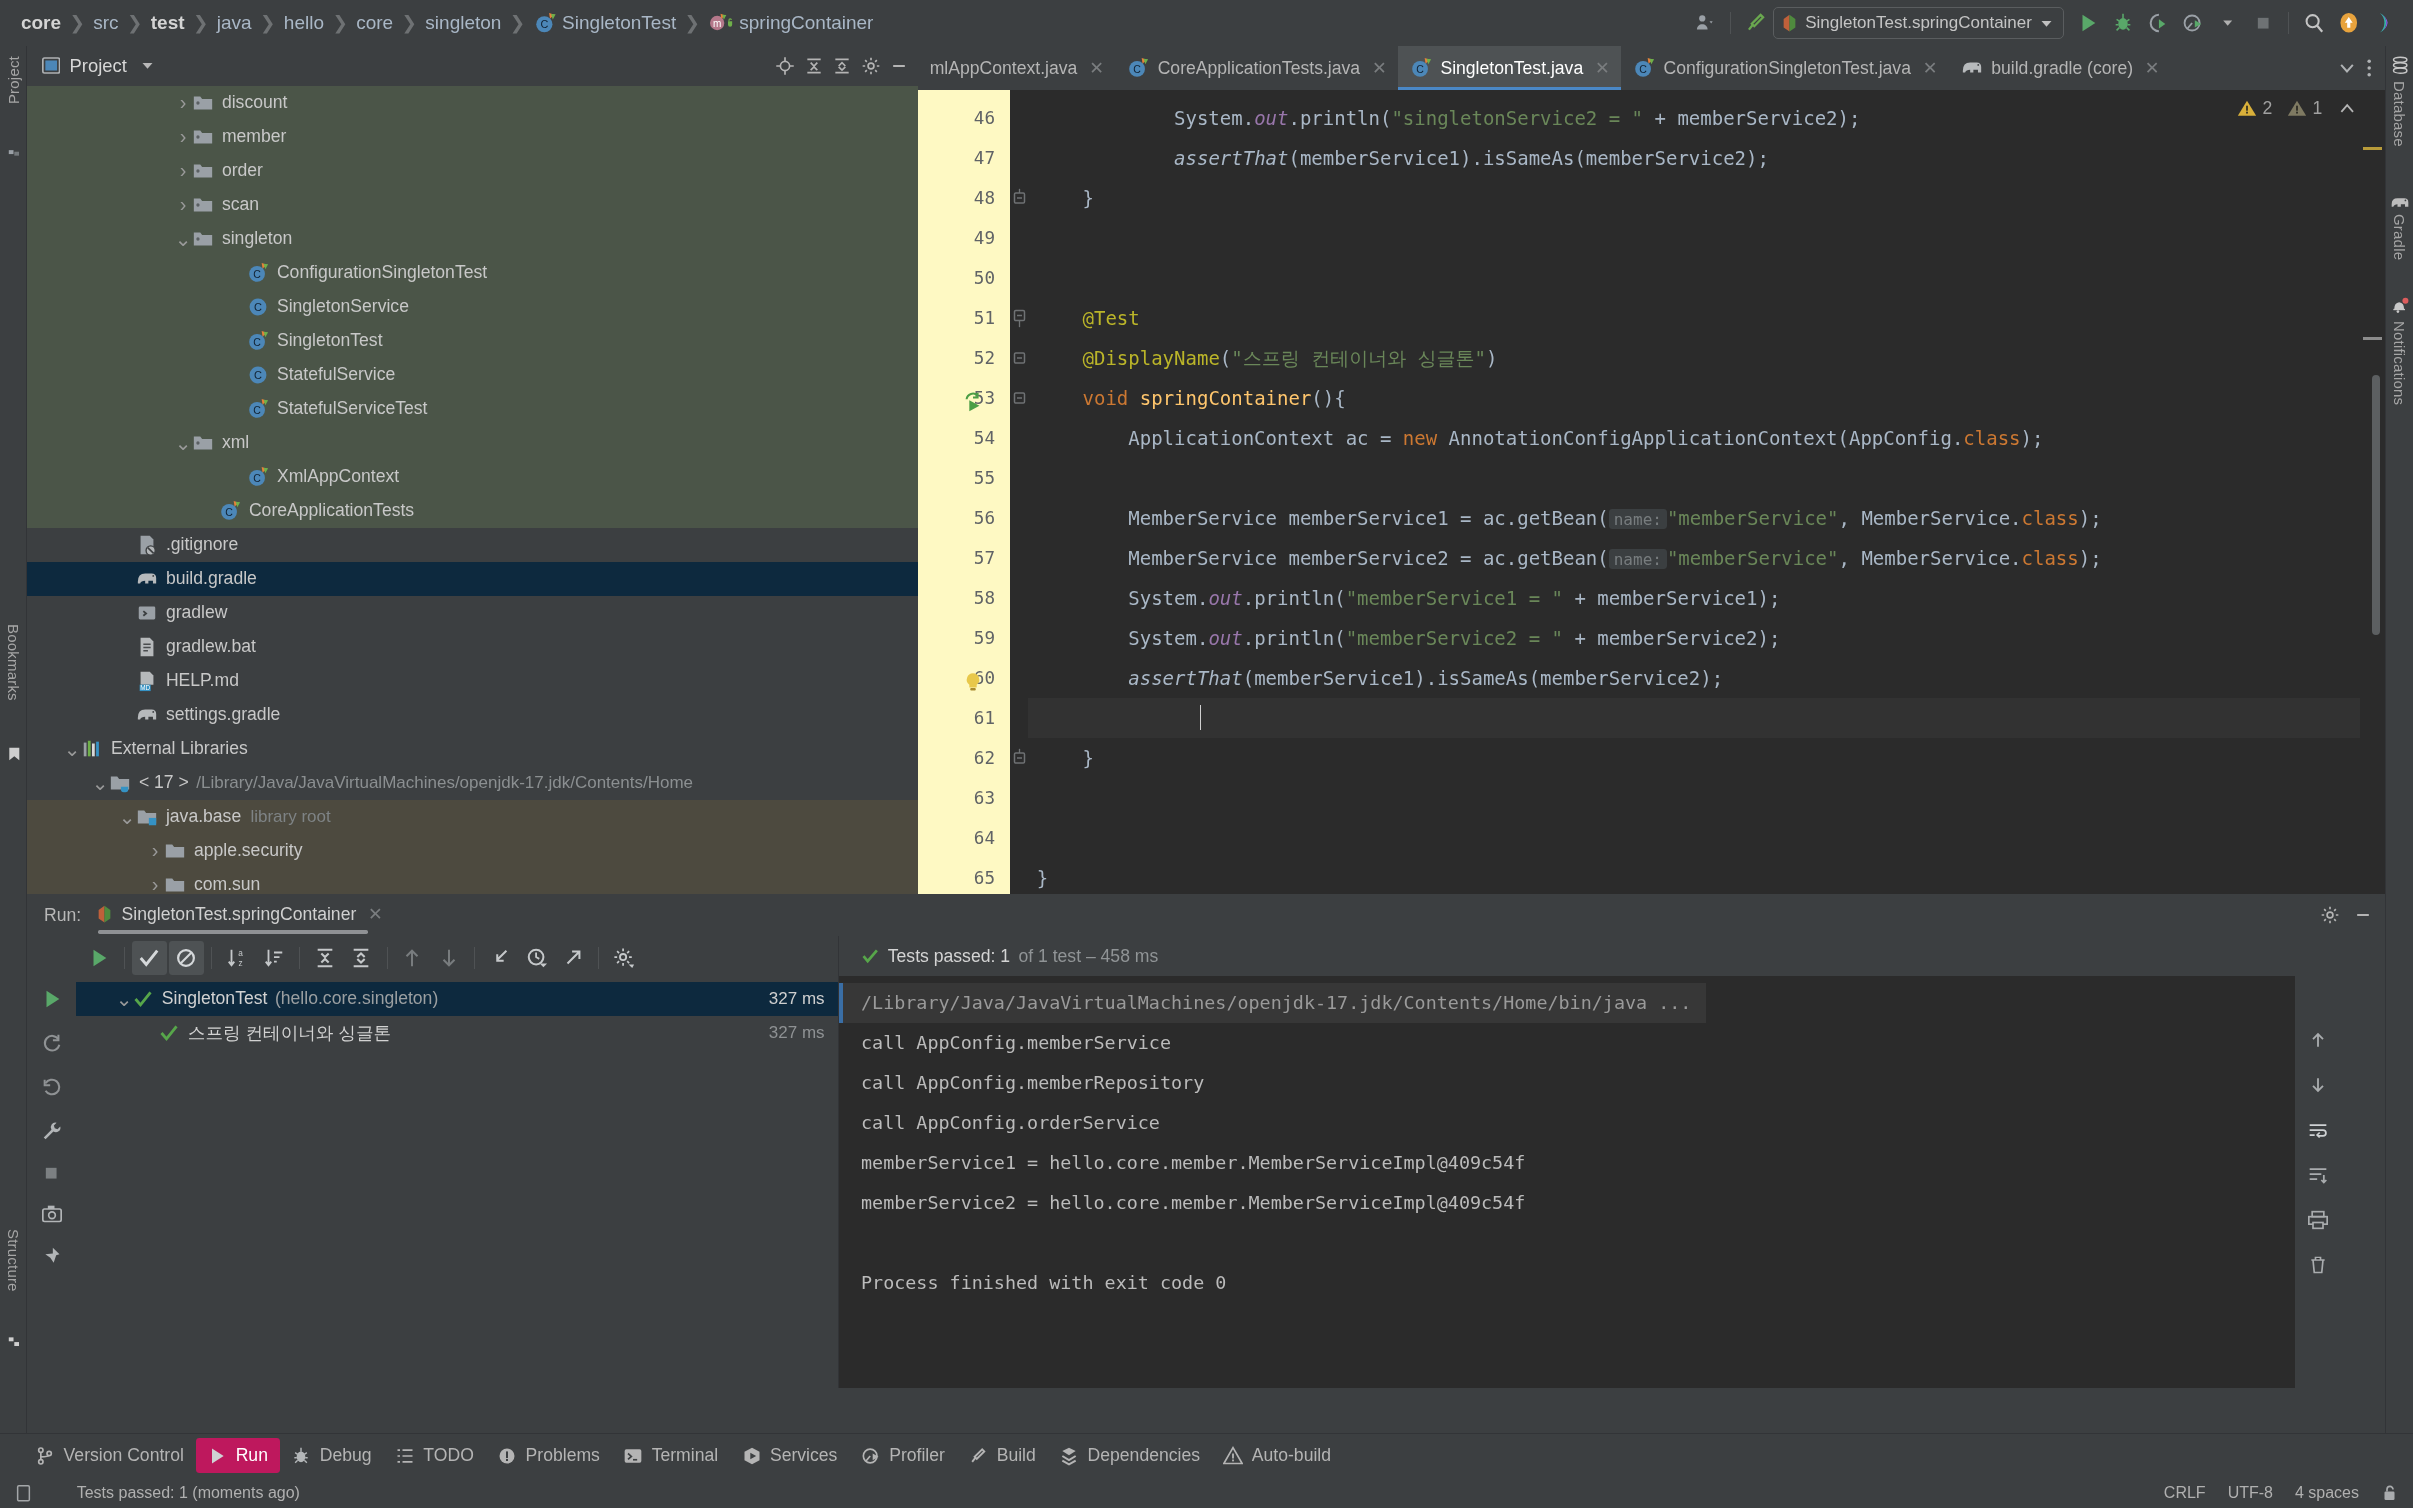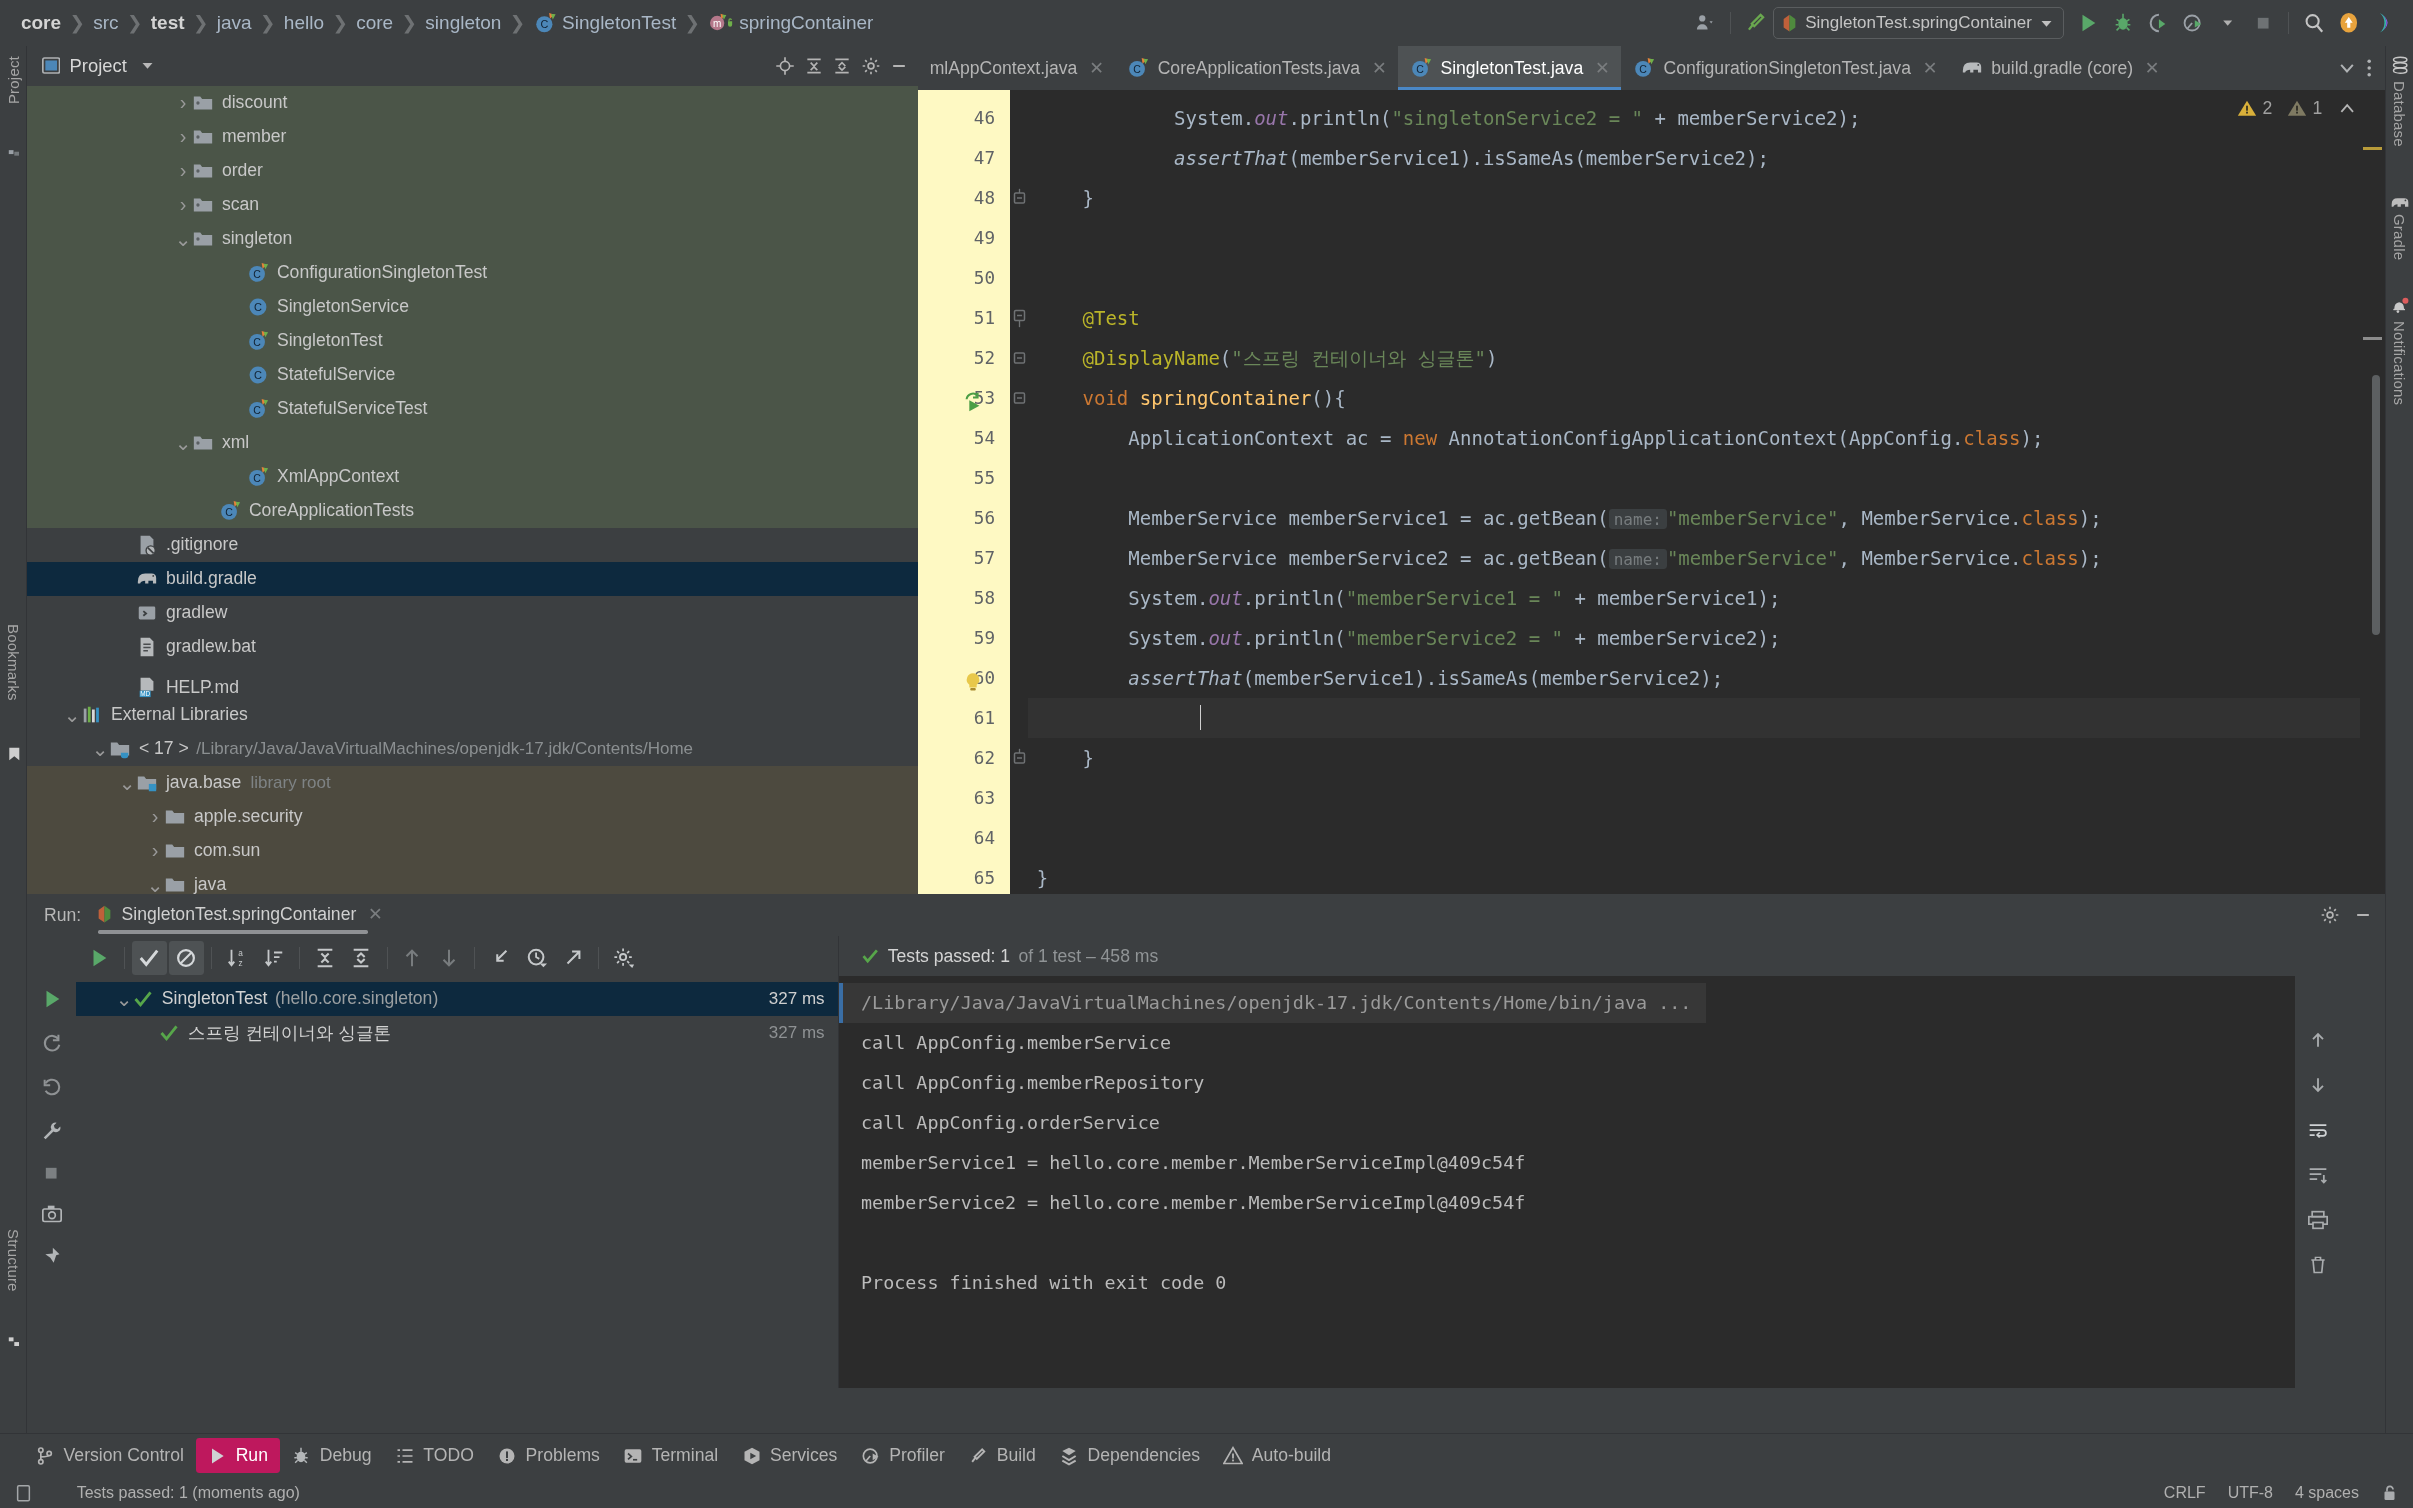--- a/index.html
+++ b/index.html
@@ -679,30 +679,40 @@
       <div class="trow" style="padding-left: 91px;">
         <span class="arrow"></span>
         <span class="ico">
           <svg width="22" height="22" viewBox="0 0 24 24">
             <path d="M5 2 H15 L19 6 V22 H5 Z" fill="#b6b9bb"></path>
             <path d="M8 9 H16 M8 12.5 H16 M8 16 H13" stroke="#4a4d4f" stroke-width="1.6"></path>
           </svg>
         </span>
         <span class="tlabel">gradlew.bat</span>
       </div>
-      <div class="trow" style="padding-left: 91px; align-items: flex-end;">
+      <div class="trow" style="padding-left: 91px;">
         <span class="arrow"></span>
         <span class="ico">
           <svg width="22" height="22" viewBox="0 0 24 24" style="font-size:21px">
             <path d="M5 2 H15 L19 6 V16 H5 Z" fill="#b6b9bb"></path>
             <rect x="4" y="16" width="12" height="7" fill="#3592c4"></rect>
             <text x="10" y="21.8" font-size="7" font-family="Liberation Sans" text-anchor="middle" fill="#fff">MD</text>
           </svg>
         </span>
         <span class="tlabel">HELP.md</span>
+      </div>
+      <div class="trow" style="padding-left: 91px;">
+        <span class="arrow"></span>
+        <span class="ico">
+          <svg width="22" height="22" viewBox="0 0 24 24">
+            <path d="M2 15 Q2 6 10 6 L17 6 Q22 6 22 11 V17 H18.5 V14 H13.5 V17 H10 V14 Q5.5 14 4.5 17 H2 Z" fill="#b7babc"></path>
+            <circle cx="18.8" cy="8.6" r="1" fill="#3c3f41"></circle>
+          </svg>
+        </span>
+        <span class="tlabel">settings.gradle</span>
       </div>
       <div class="trow" style="padding-left: 36px;">
         <span class="arrow" style="font-size: 20px; line-height: 10px;">⌄</span>
         <span class="ico">
           <svg width="22" height="22" viewBox="0 0 24 24">
             <rect x="3" y="5" width="3" height="15" fill="#9aa0a6"></rect>
             <rect x="7.5" y="3" width="3" height="17" fill="#6fb04a"></rect>
             <rect x="12" y="6" width="3" height="14" fill="#d8d8d8"></rect>
             <rect x="16.5" y="4" width="3" height="16" fill="#3592c4"></rect>
           </svg>

